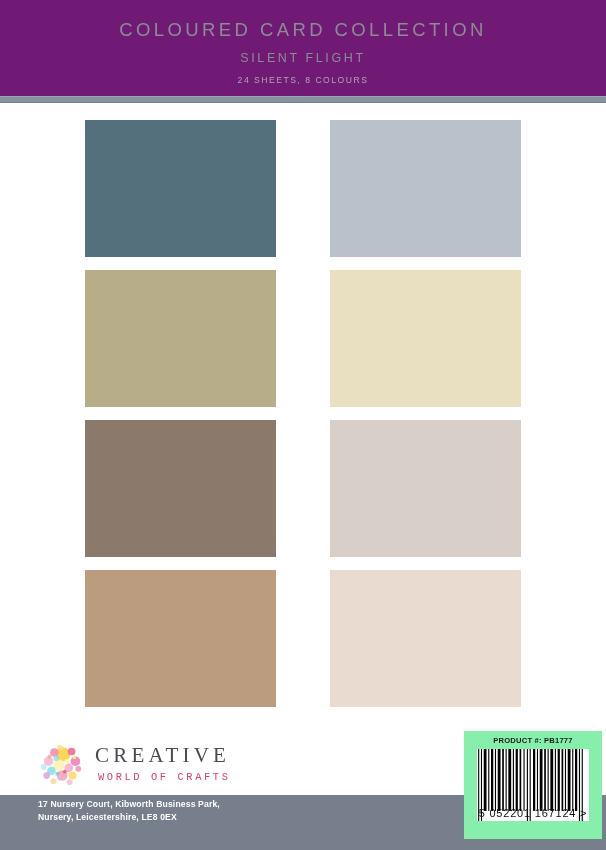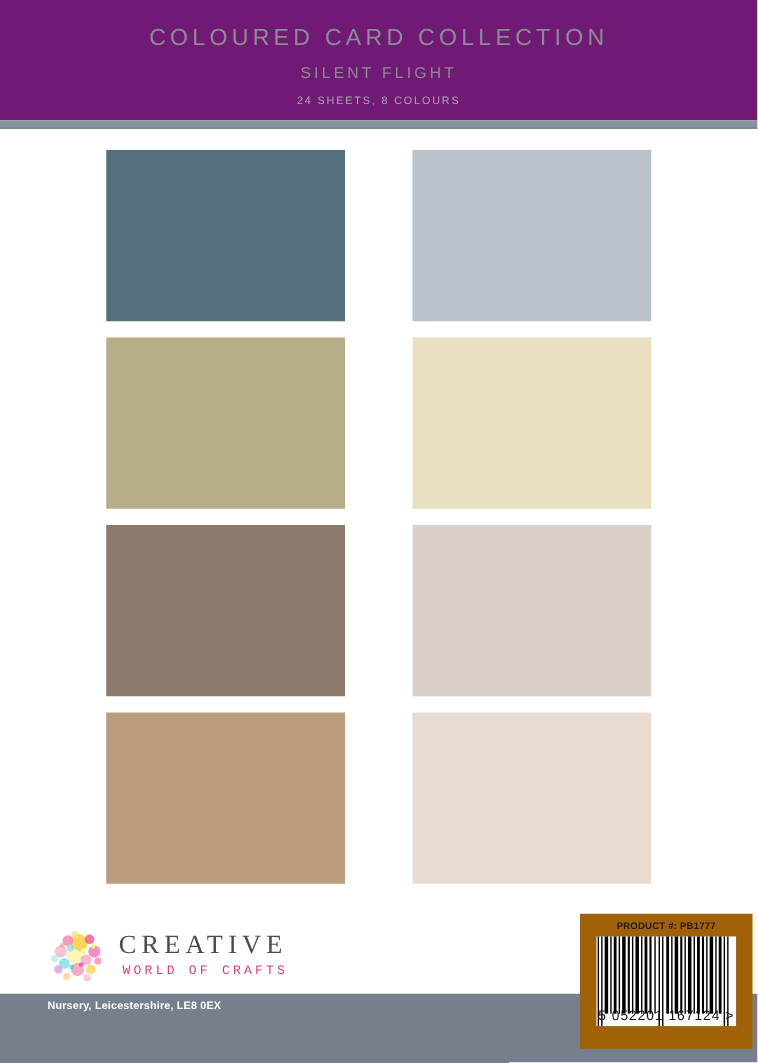--- a/index.html
+++ b/index.html
@@ -140,21 +140,21 @@
     padding-left: 3px;
   }
 
   
   .barcode-box {
     position: absolute;
     left: 464px;
     top: 731px;
     width: 138px;
     height: 108px;
-    background: #a16207;
+    background: #86efac;
     box-sizing: border-box;
   }
   .product-code {
     text-align: center;
     font-size: 7.6px;
     font-weight: 700;
     color: #1b1b1b;
     padding-top: 5px;
     letter-spacing: 0.2px;
     white-space: nowrap;
@@ -234,20 +234,21 @@
       <circle cx="24" cy="34" r="4" fill="#ff8a80" opacity="0.6"></circle>
     </g>
   </svg>
   <div class="logo-text">
     <div class="logo-creative" style="color: rgb(74, 74, 82);">CREATIVE</div>
     <div class="logo-world" style="color: rgb(217, 66, 111);">WORLD OF CRAFTS</div>
   </div>
 </div>
 
 <div class="address">
+  <div>17 Nursery Court, Kibworth Business Park,</div>
   <div>Nursery, Leicestershire, LE8 0EX</div>
 </div>
 
 <div class="barcode-box">
   <div class="product-code">PRODUCT #: PB1777</div>
   <svg class="barcode-bars" viewBox="0 0 200 100" preserveAspectRatio="none">
     <rect x="0" y="0" width="200" height="100" fill="#ffffff"></rect>
     <g fill="#000000">
       <rect x="2" y="0" width="2" height="100"></rect>
       <rect x="7" y="0" width="2" height="100"></rect>

